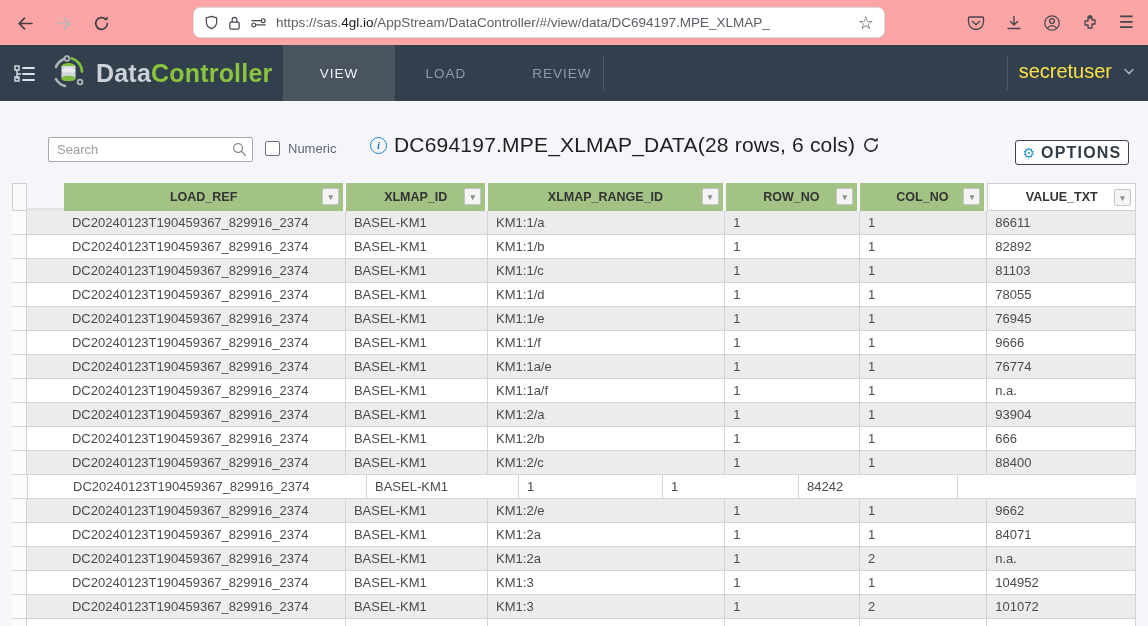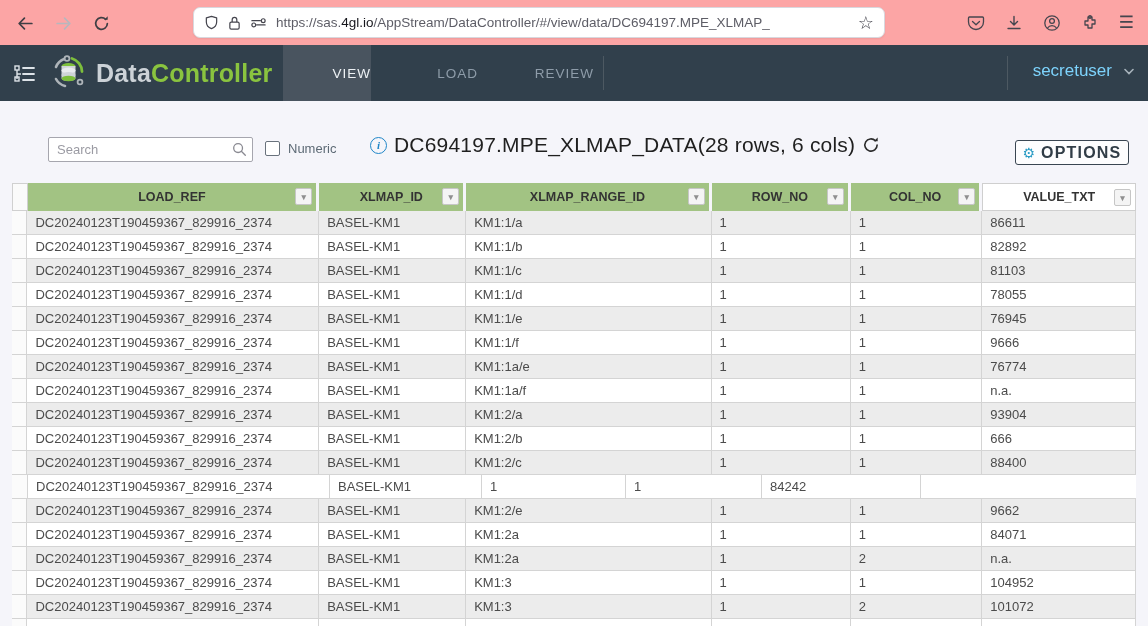--- a/index.html
+++ b/index.html
@@ -15,24 +15,24 @@
   .chrome-right { position:absolute; right:0; top:0; height:45px; display:flex; align-items:center; gap:20px; padding-right:14px; }
   .glyph { color:#45454e; font-size:16px; line-height:1; }
 
   
   .app-header { position:absolute; left:0; top:45px; width:1148px; height:56px; background:#31404c; }
   .tree-btn { position:absolute; left:12px; top:16px; width:26px; height:26px; display:flex; align-items:center; justify-content:center; }
   .logo { position:absolute; left:50px; top:9px; height:38px; display:flex; align-items:center; }
   .logo-text { margin-left:8px; font-size:25px; font-weight:700; letter-spacing:.2px; }
   .logo-text .w1 { color:#ccd2d7; }
   .logo-text .w2 { color:#8ac43f; }
-  .tab { position:absolute; top:0; height:56px; width:88px; display:flex; align-items:center; justify-content:flex-end; font-size:13.5px; letter-spacing:1px; color:#8e9ca9; cursor:pointer; }
+  .tab { position:absolute; top:0; height:56px; width:112px; display:flex; align-items:center; justify-content:center; font-size:13.5px; letter-spacing:1px; color:#8e9ca9; cursor:pointer; }
   .tab.active { background:#49545f; color:#eef2f5; }
   .hdr-divider { position:absolute; top:11px; width:1px; height:34px; background:#4d5962; }
-  .user-box { position:absolute; right:14px; top:0; height:52px; display:flex; align-items:center; gap:12px; color:#7dd3fc; font-size:17px; cursor:pointer; }
+  .user-box { position:absolute; right:14px; top:0; height:52px; display:flex; align-items:center; gap:12px; color:#fde047; font-size:20px; cursor:pointer; }
 
   
   .content { position:absolute; left:0; top:101px; width:1148px; height:525px; background:#f5f5fa; }
   .search-wrap { position:absolute; left:48px; top:36px; width:205px; height:25px; }
   .search-input { width:100%; height:100%; border:1px solid #a6a6ae; border-radius:2px; background:#fff; padding:0 26px 0 8px; font-size:13px; color:#333; font-family:"Liberation Sans",sans-serif; }
   .search-input::placeholder { color:#9b9ba3; }
   .search-icon { position:absolute; right:6px; top:5px; }
   .numeric-box { position:absolute; left:265px; top:40px; width:15px; height:15px; border:1px solid #69727c; border-radius:2px; background:#fff; cursor:pointer; }
   .numeric-label { position:absolute; left:288px; top:40px; font-size:13px; color:#5d6a75; }
   .title-row { position:absolute; left:370px; top:32px; display:flex; align-items:center; gap:7px; }
@@ -46,21 +46,21 @@
   .grid { position:absolute; left:12px; top:82px; width:1124px; }
   .hrow { display:flex; height:28px; border-bottom:3px solid #e3e3e3; }
   .hcell { height:28px; background:#a2c383; display:flex; align-items:center; justify-content:center; position:relative; font-size:12.5px; font-weight:600; color:#333; border-right:3px solid #f5f5fa; cursor:pointer; }
   .hcell.sel { background:#fafafa; border:1px solid #d0d0d0; }
   .hcell.white { background:#fff; border:1px solid #cfcfcf; border-right:1px solid #cfcfcf; }
   .fbtn { position:absolute; right:4px; top:5px; width:17px; height:17px; background:#f4f4f4; border:1px solid #c6c6c6; border-radius:2px; font-size:9px; color:#8f8f8f; display:flex; align-items:center; justify-content:center; cursor:pointer; }
   .tr { display:flex; height:24px; border-bottom:1px solid #d4d4d4; background:#fff; }
   .tr.odd { background:#ececec; }
   .td { height:100%; display:flex; align-items:center; padding-left:8px; font-size:13px; color:#4b4b4b; border-right:1px solid #d4d4d4; overflow:hidden; white-space:nowrap; }
   .td.sel { background:#fbfbfb; padding:0; }
-  .c0{width:16px;} .c1{width:302px;} .c2{width:152px;} .c3{width:254px;} .c4{width:144px;} .c5{width:136px;} .c6{width:159px;border-right:1px solid #d4d4d4;}
+  .c0{width:16px;} .c1{width:302px;margin-left:37px;} .c2{width:152px;} .c3{width:254px;} .c4{width:144px;} .c5{width:136px;} .c6{width:159px;border-right:1px solid #d4d4d4;}
   svg { display:block; }
 </style>
 </head>
 <body>
 
 <div class="chrome">
   <div class="navbtn" style="left:10px">
     <svg width="17" height="17" viewBox="0 0 16 16">
         <path d="M14 8H2.5M7 3 2 8l5 5" fill="none" stroke="#3e3e44" stroke-width="1.6" stroke-linecap="round" stroke-linejoin="round"></path>
       </svg>

